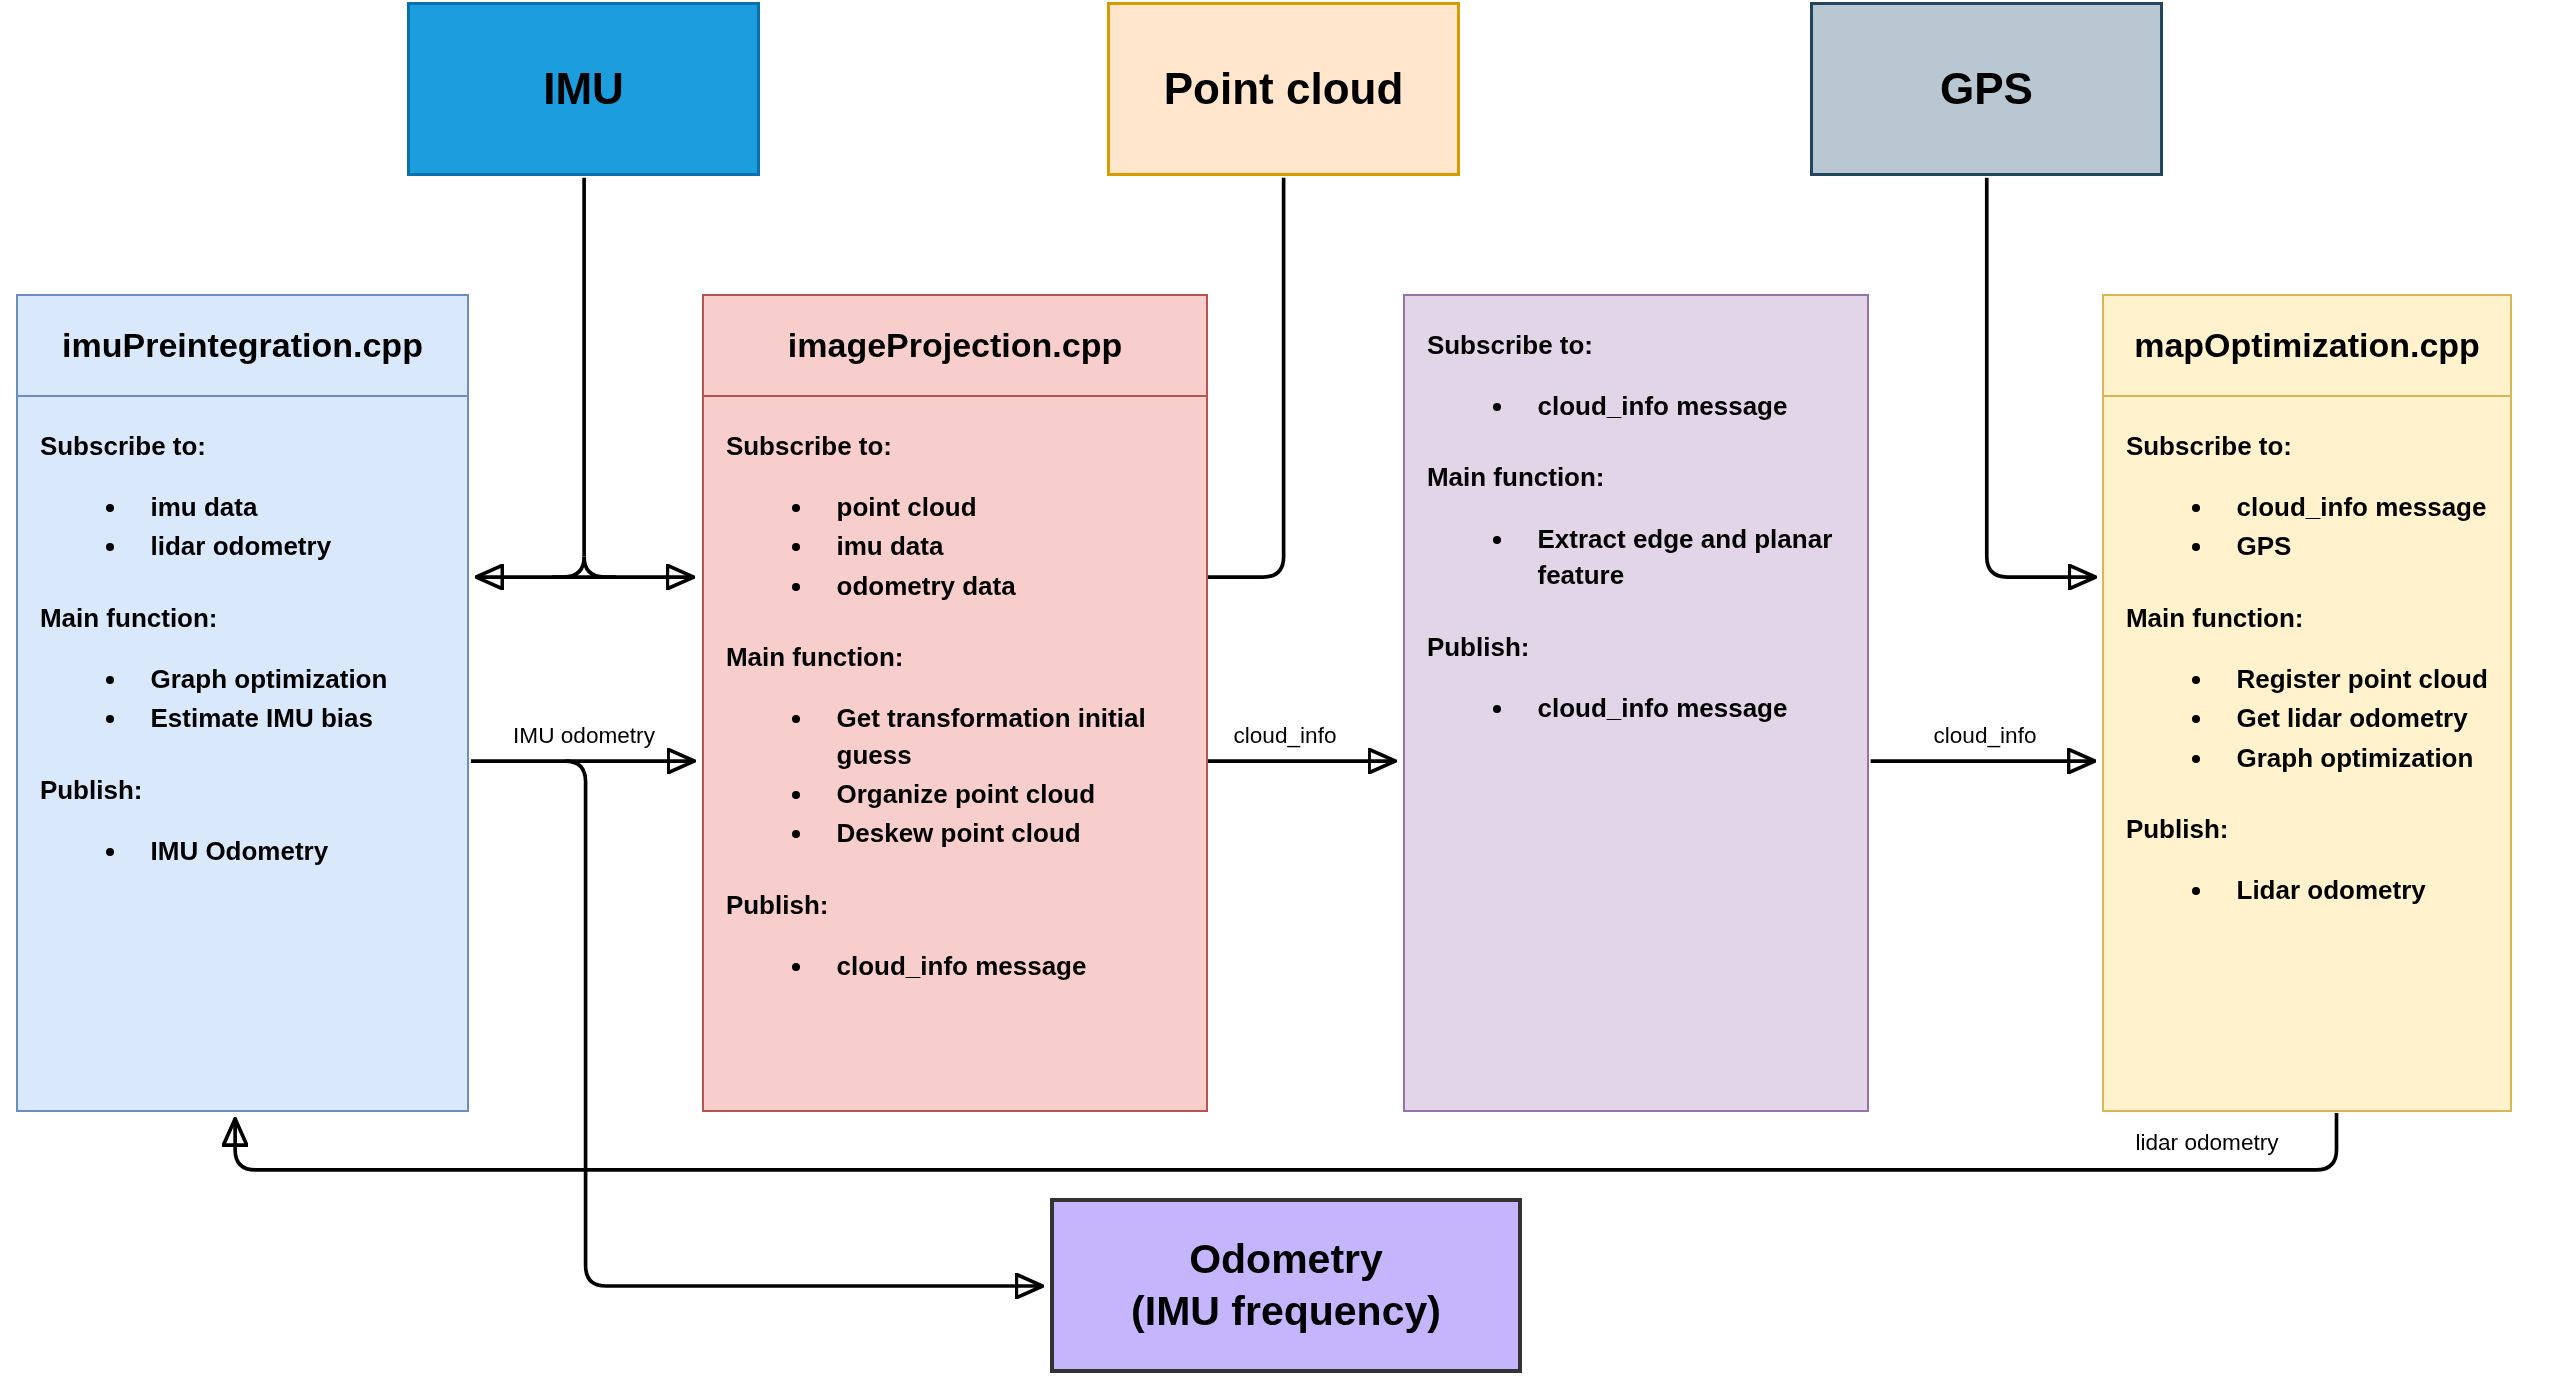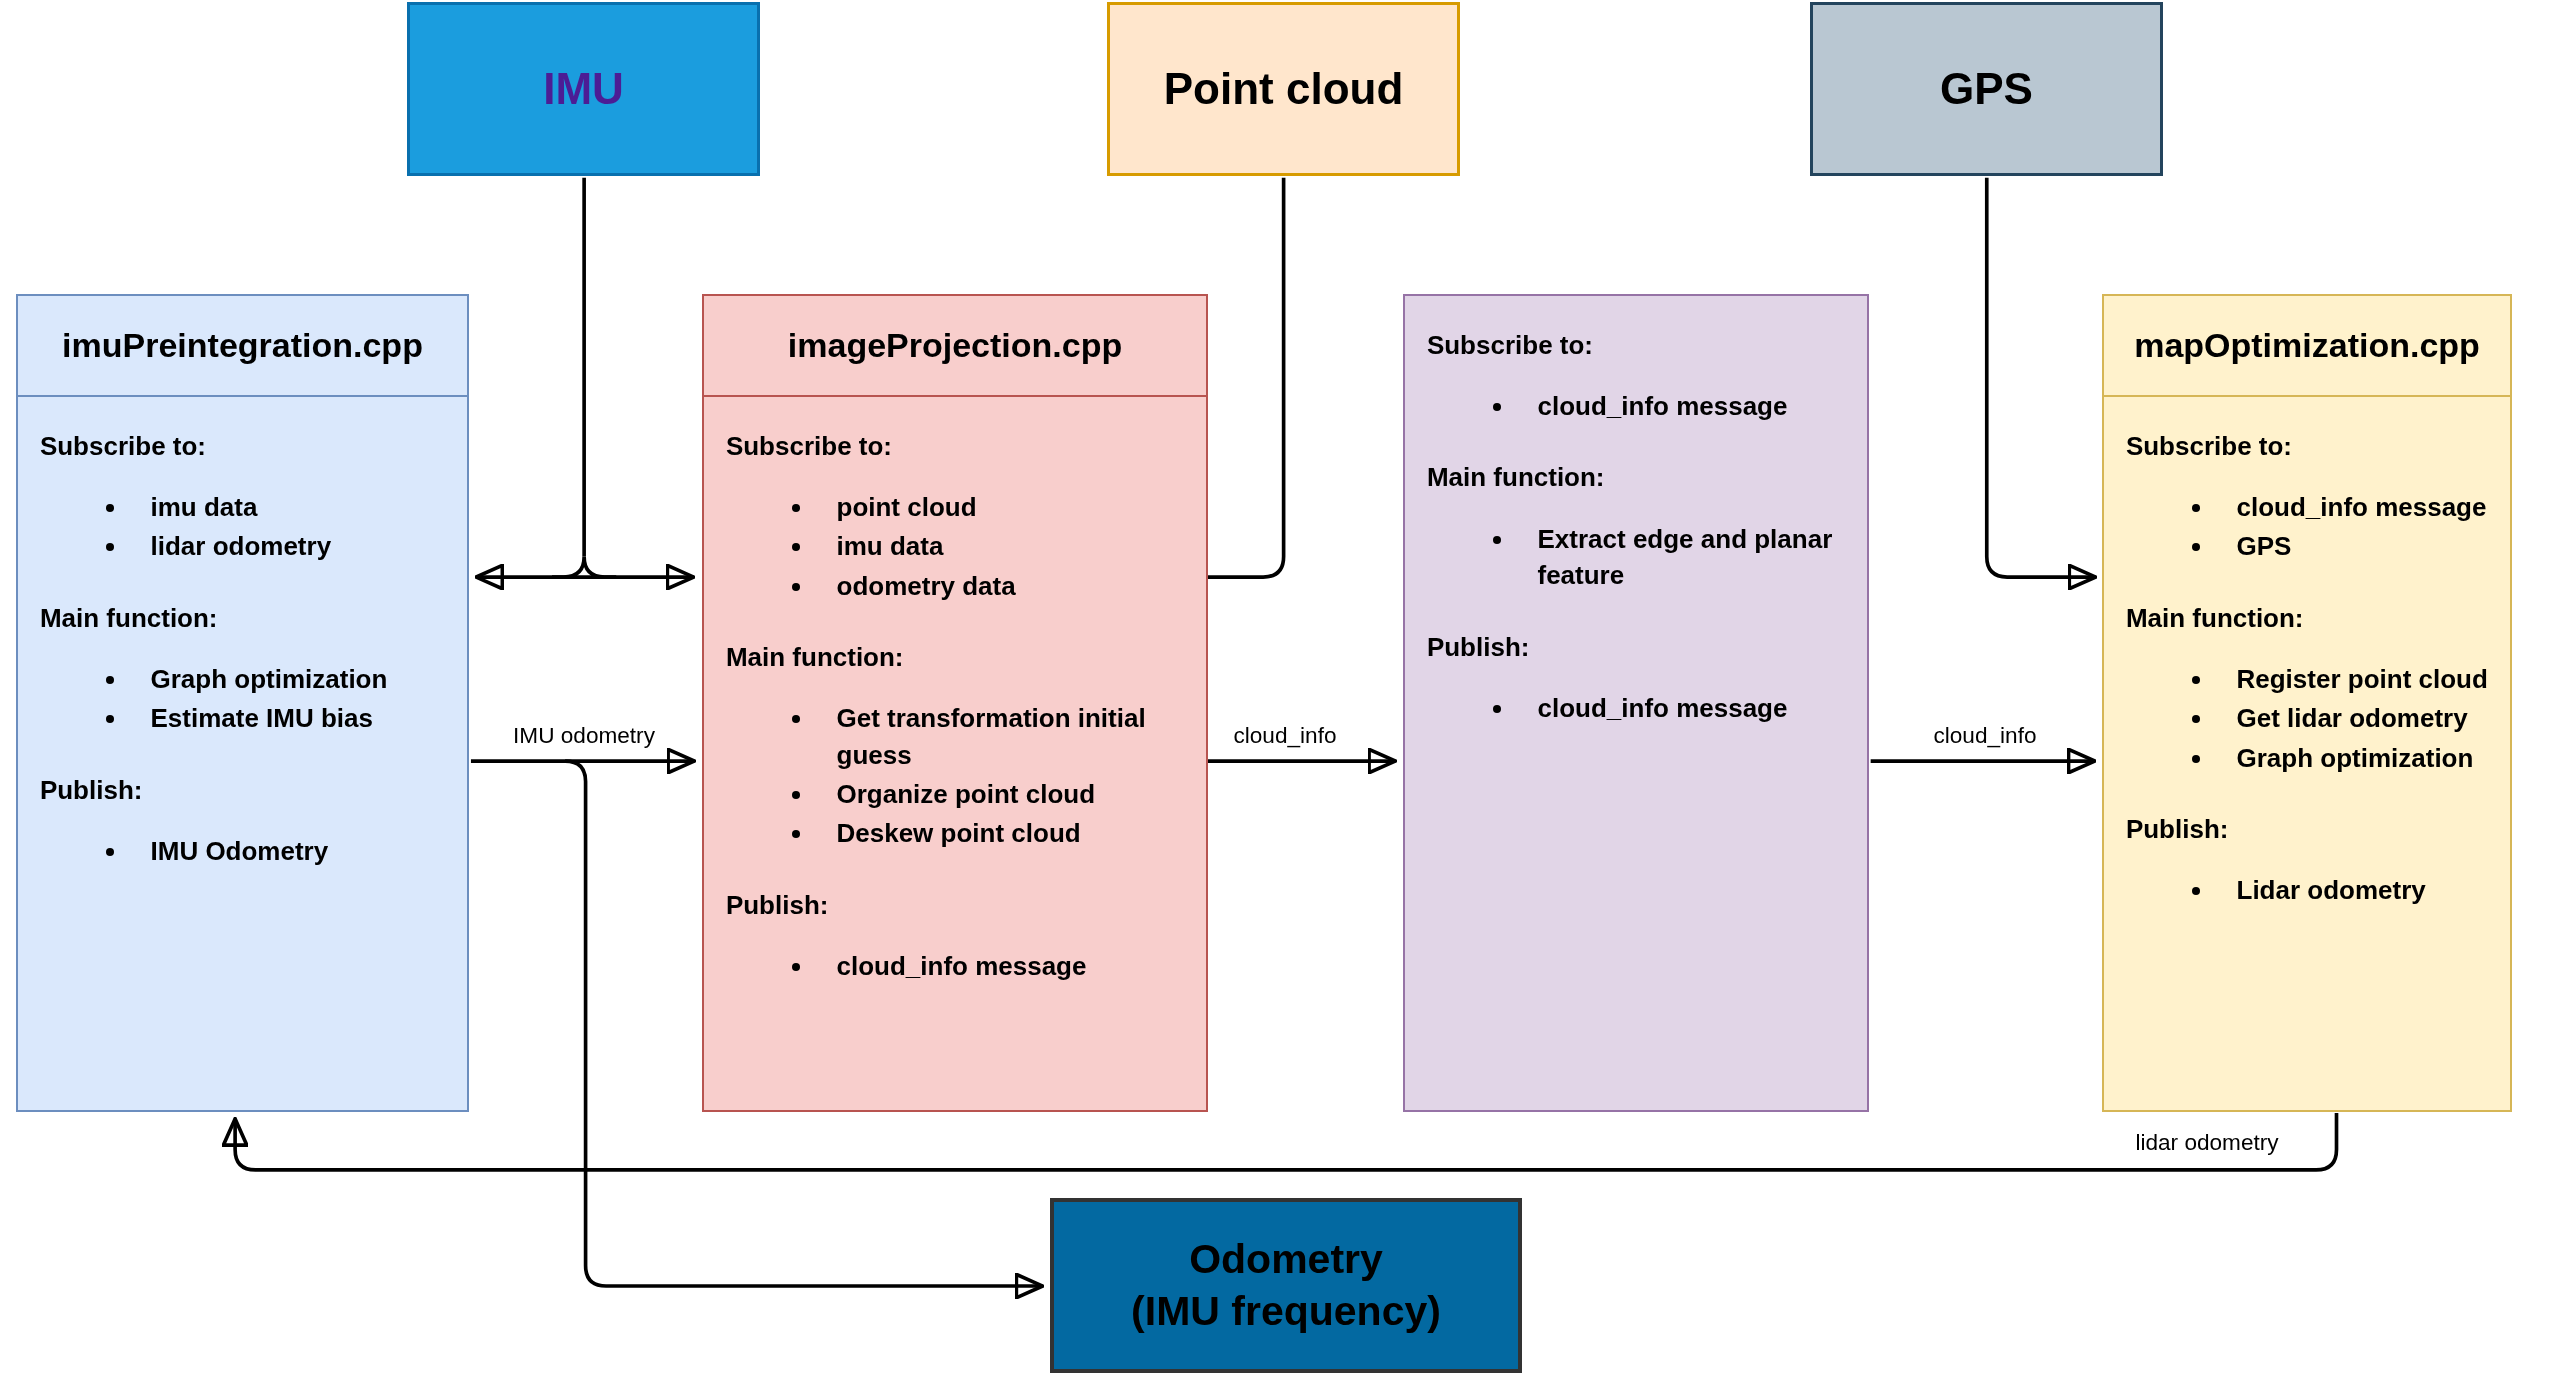--- a/index.html
+++ b/index.html
@@ -8,27 +8,27 @@
   #canvas{position:relative;width:2576px;height:1379px;background:#ffffff;}
 
   
   #edges{position:absolute;left:0;top:0;width:2576px;height:1379px;z-index:1;}
   #edges path{fill:none;stroke:#000;stroke-width:5;}
 
   
   .terminal{position:absolute;display:flex;align-items:center;justify-content:center;
             box-sizing:border-box;text-align:center;font-weight:bold;font-size:44px;z-index:2;}
   #src-imu{left:407px;top:1.5px;width:353px;height:174px;
-           background:#1B9DDE;border:3.7px solid #0970AE;color:#4c1d95;}
+           background:#1B9DDE;border:3.7px solid #0970AE;color:#000000;}
   #src-pointcloud{left:1107px;top:1.5px;width:353px;height:174px;
            background:#FFE6CC;border:3.7px solid #D79B00;color:#000;}
   #src-gps{left:1810px;top:1.5px;width:353px;height:174px;
            background:#B9C7D2;border:3.7px solid #23445D;color:#000;}
   #sink-odometry{left:1050px;top:1198px;width:472px;height:175px;
-           background:#0369a1;border:4.4px solid #333333;color:#000;
+           background:#c4b5fd;border:4.4px solid #333333;color:#000;
            font-size:41px;line-height:1.25;flex-direction:column;}
 
   
   .module{position:absolute;top:294px;height:818px;box-sizing:border-box;
           border:2.2px solid;z-index:2;display:flex;flex-direction:column;justify-content:flex-end;}
   .module-title{flex:0 0 99px;display:flex;align-items:center;justify-content:center;
           font-weight:bold;font-size:34px;border-bottom:2.2px solid;border-color:inherit;}
   .module-body{flex:1;padding:11.7px 17.5px;font-size:26px;line-height:1.4;overflow:hidden;font-weight:bold;}
   .module-body p{margin:19px 0 19px 4.4px;}
   .module-body ul{margin:25px 0 35px 0;padding-left:93px;}

